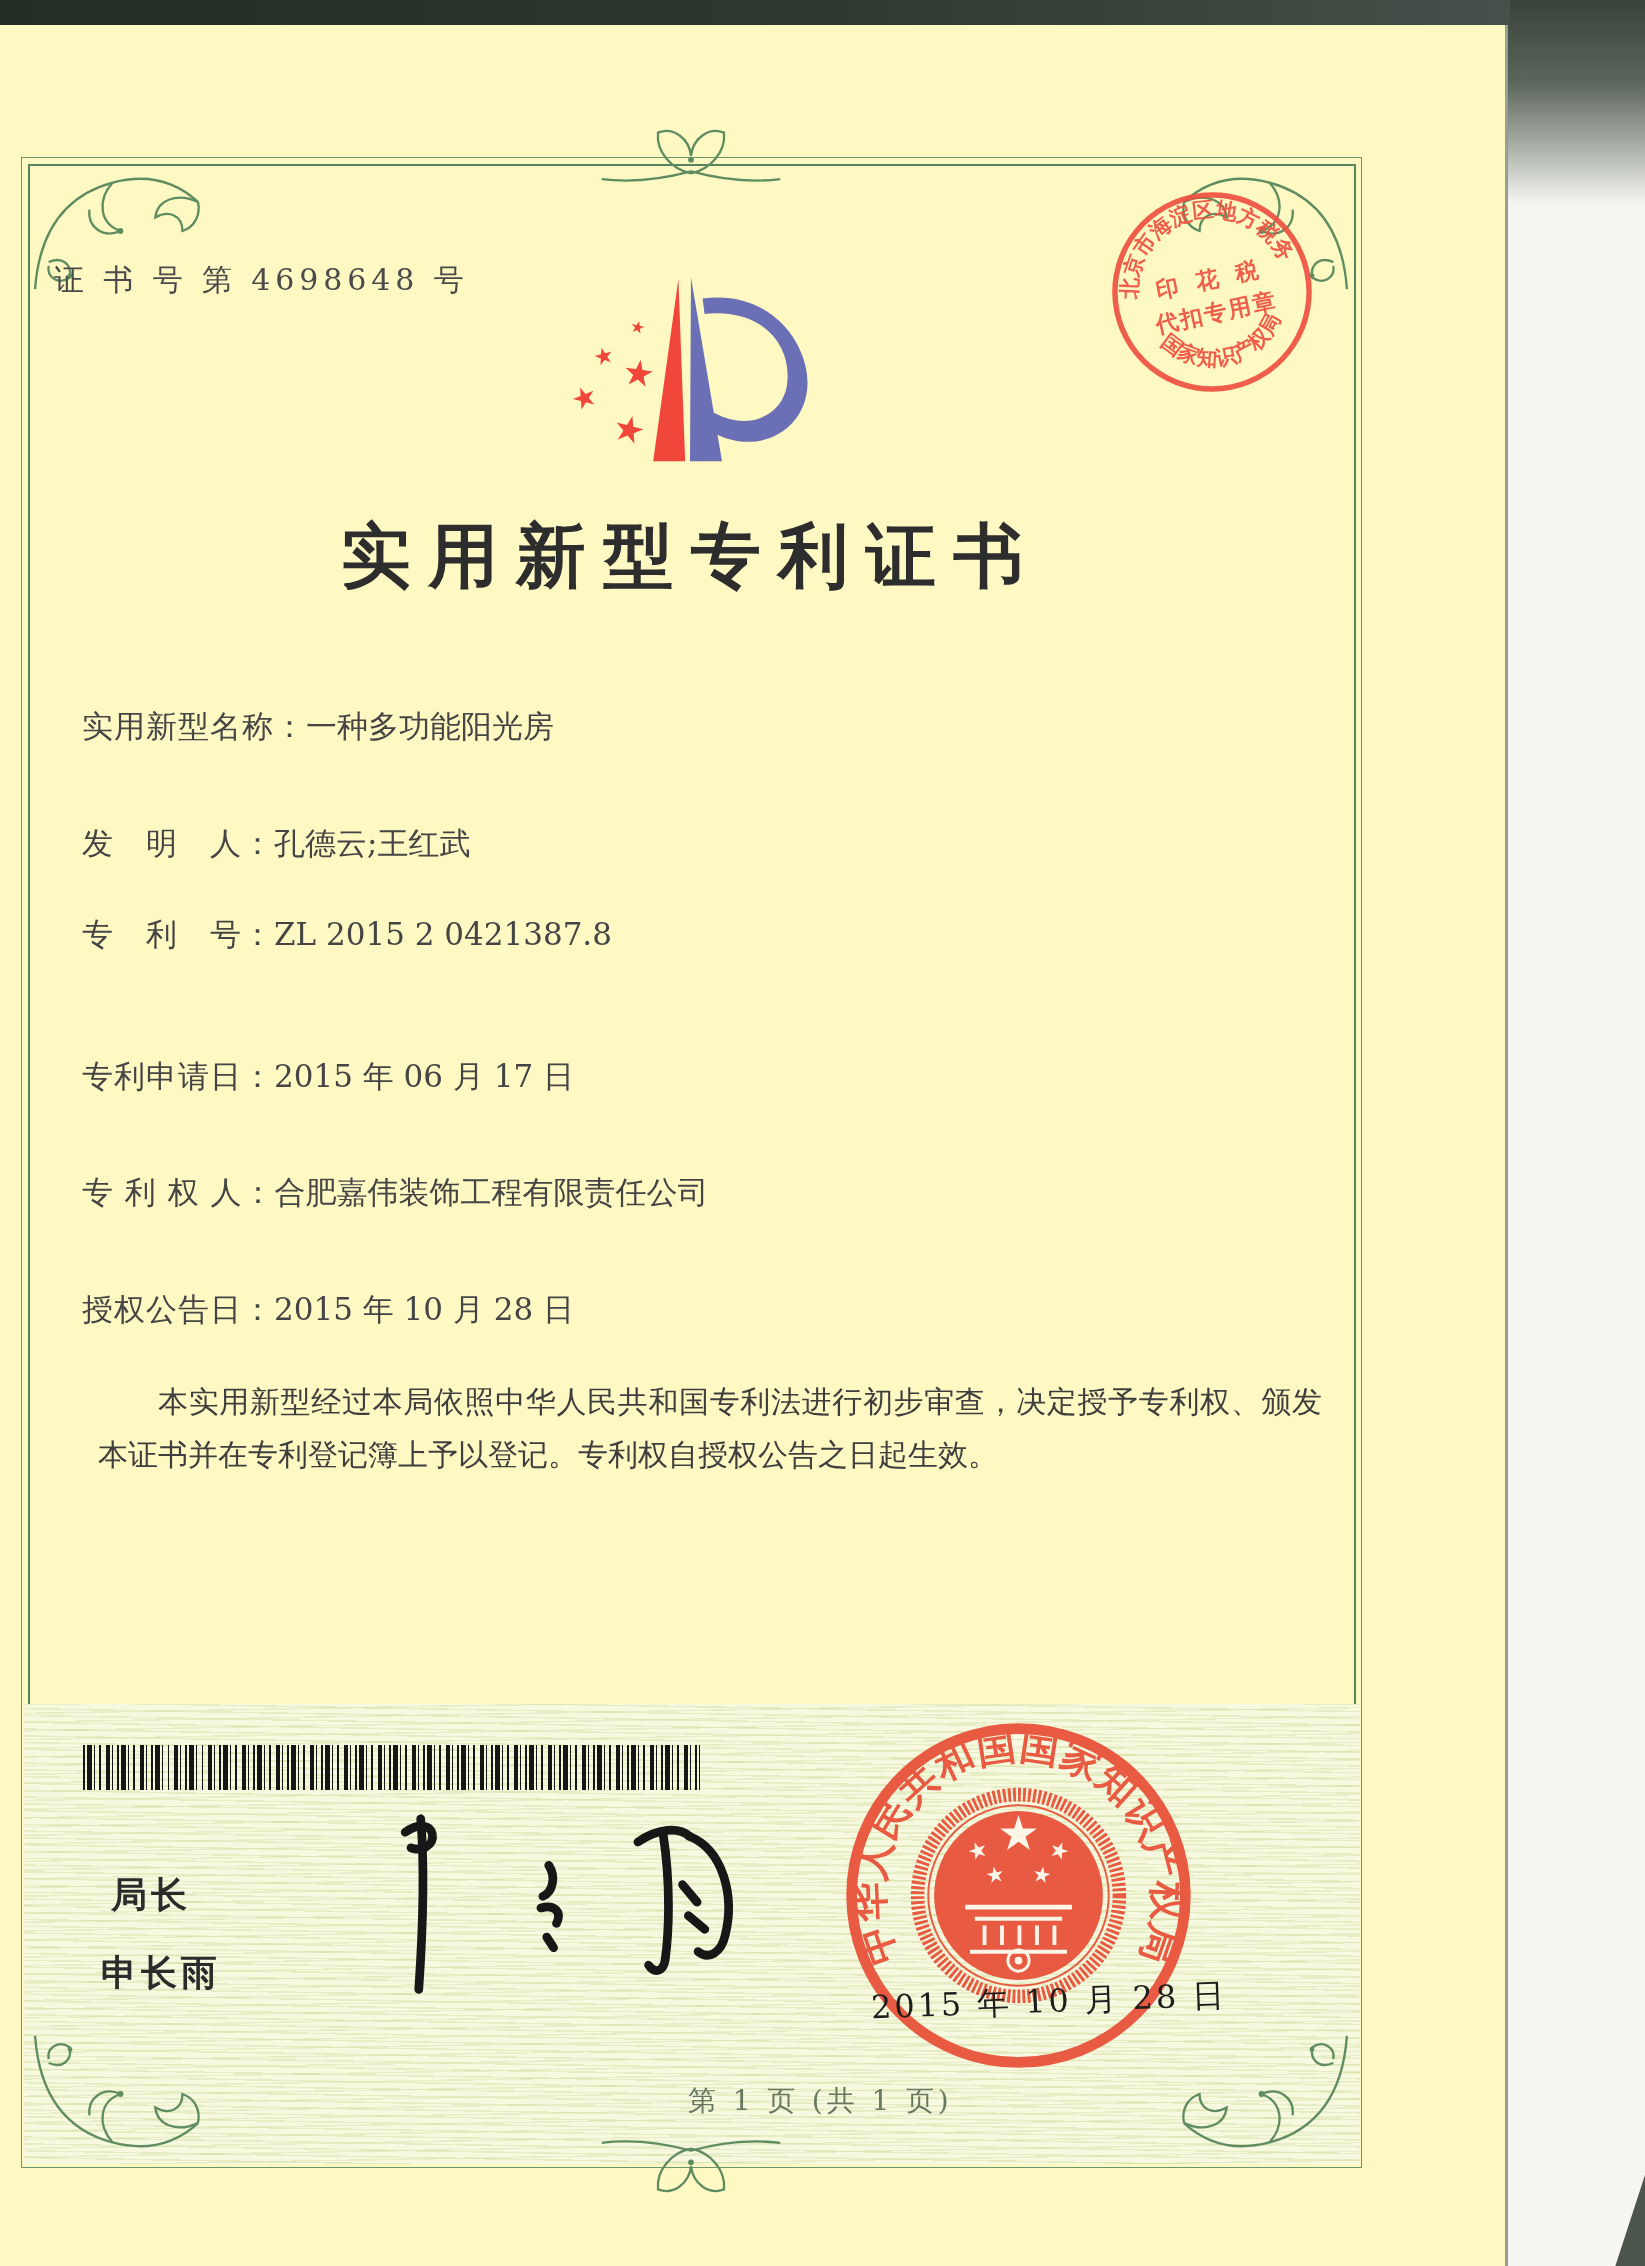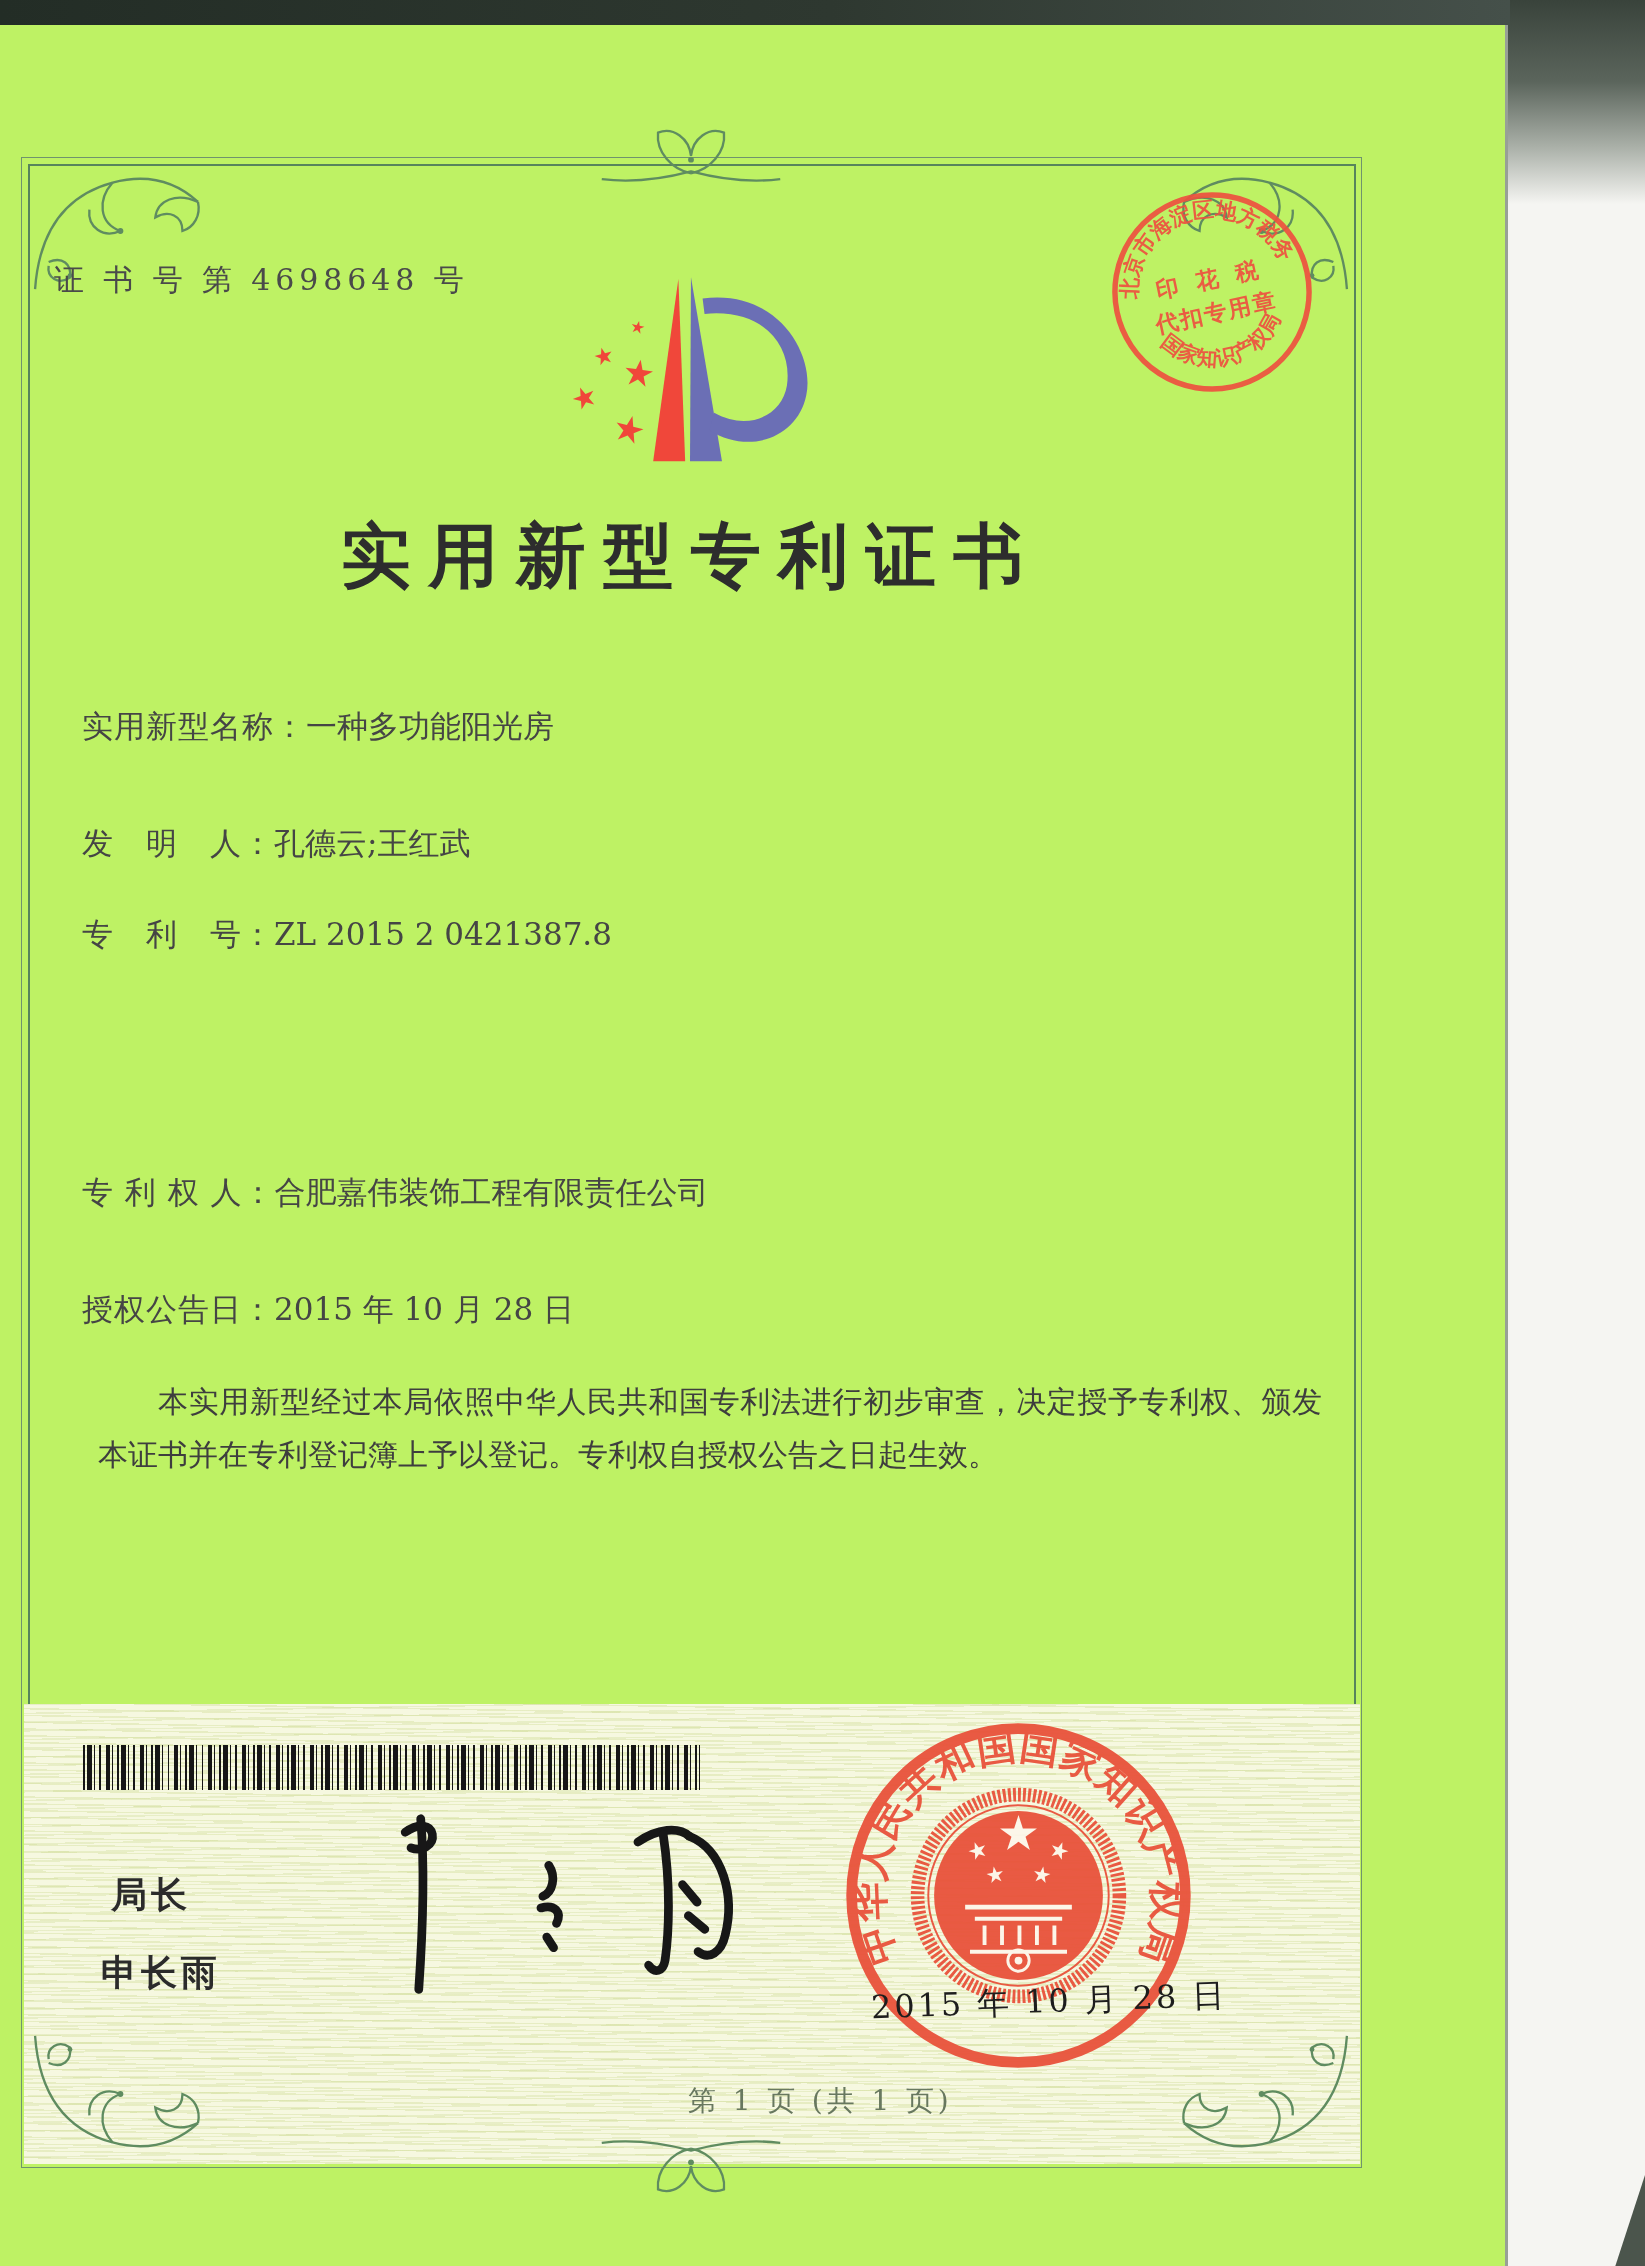--- a/index.html
+++ b/index.html
@@ -1,18 +1,18 @@
 <!DOCTYPE html>
 <html><head>
 <meta charset="utf-8">
 <style>
   html,body{margin:0;padding:0;background:#e8e8e6;}
   #canvas{
     position:relative;width:1646px;height:2267px;overflow:hidden;
-    background:#bef264;font-family:"DejaVu Serif",serif;
+    background:#fef9c3;font-family:"DejaVu Serif",serif;
   }
   
   .scan-top-bar{position:absolute;left:0;top:0;width:1510px;height:25px;
     background:linear-gradient(90deg,#232d26 0%,#2e3830 55%,#45504a 100%);}
   .scan-right-strip{position:absolute;left:1508px;top:0;width:138px;height:2267px;background:#f5f5f2;}
   .scan-right-top{position:absolute;left:1508px;top:0;width:138px;height:204px;
     background:linear-gradient(180deg,#39433b 0%,#5b655c 40%,#aab0a8 72%,#f5f5f2 100%);}
   .scan-edge-line{position:absolute;left:1505px;top:0;width:2.9px;height:2267px;background:#98a096;}
   .scan-br-wedge{position:absolute;left:1615px;top:2172px;width:31px;height:95px;background:#4b554c;
     clip-path:polygon(100% 0,100% 100%,0 100%);}
@@ -143,20 +143,23 @@
 
   <div class="field-row" style="top:823px">
     <span class="lbl">发　明　人：</span><span>孔德云;王红武</span>
   </div>
   <div class="field-row" style="top:706px">
     <span class="lbl">实用新型名称：</span><span>一种多功能阳光房</span>
   </div>
   <div class="field-row" style="top:914px">
     <span class="lbl">专　利　号：</span><span>ZL 2015 2 0421387.8</span>
   </div>
+  <div class="field-row" style="top:1056px">
+    <span class="lbl">专利申请日：</span><span>2015 年 06 月 17 日</span>
+  </div>
   <div class="field-row" style="top:1172px">
     <span class="lbl">专 利 权 人：</span><span>合肥嘉伟装饰工程有限责任公司</span>
   </div>
   <div class="field-row" style="top:1289px">
     <span class="lbl">授权公告日：</span><span>2015 年 10 月 28 日</span>
   </div>
 
   <div class="paragraphs">
     <p>本实用新型经过本局依照中华人民共和国专利法进行初步审查，决定授予专利权、颁发本证书并在专利登记簿上予以登记。专利权自授权公告之日起生效。</p>
   </div>

